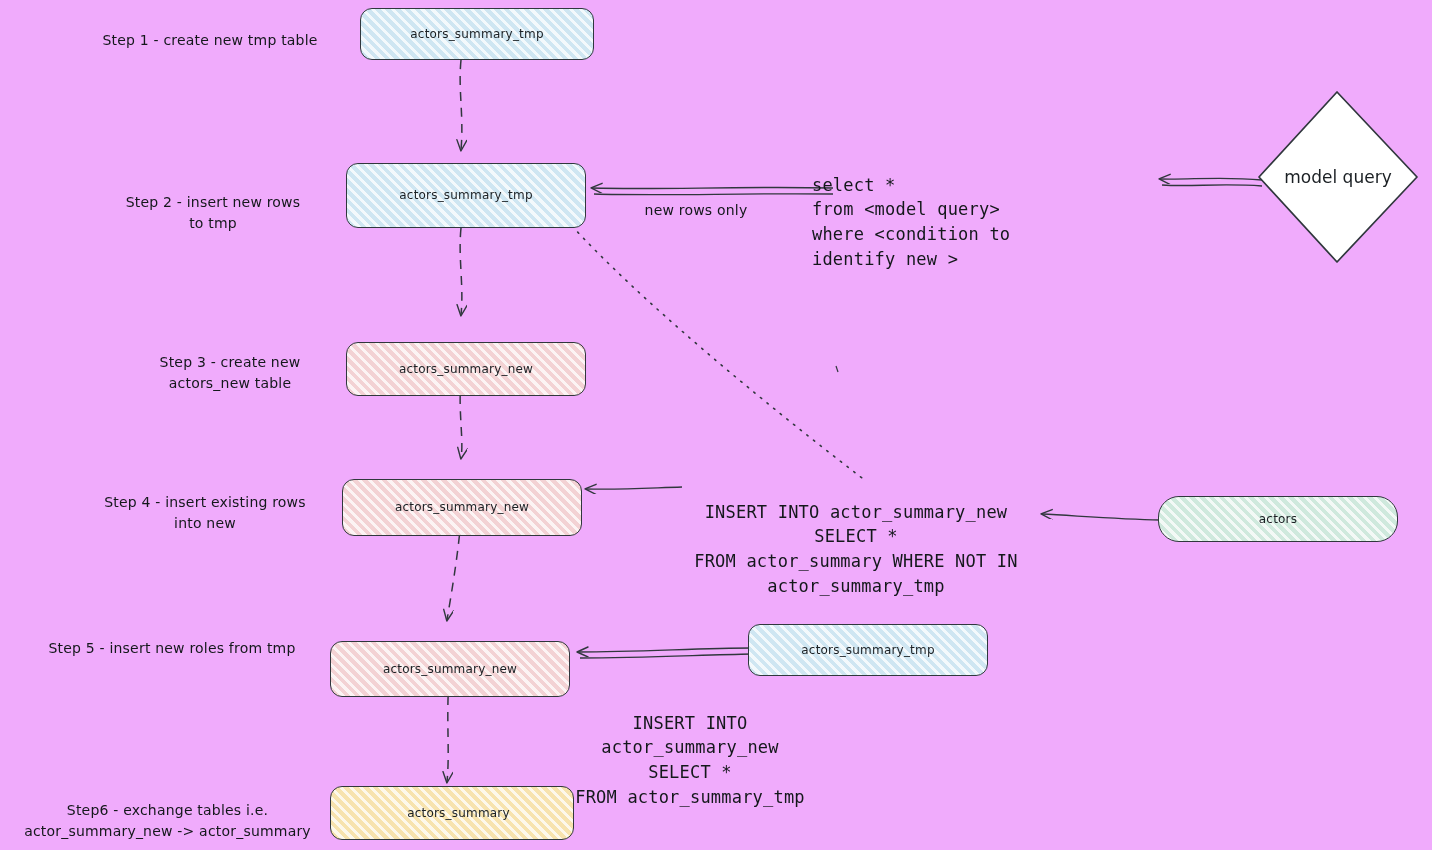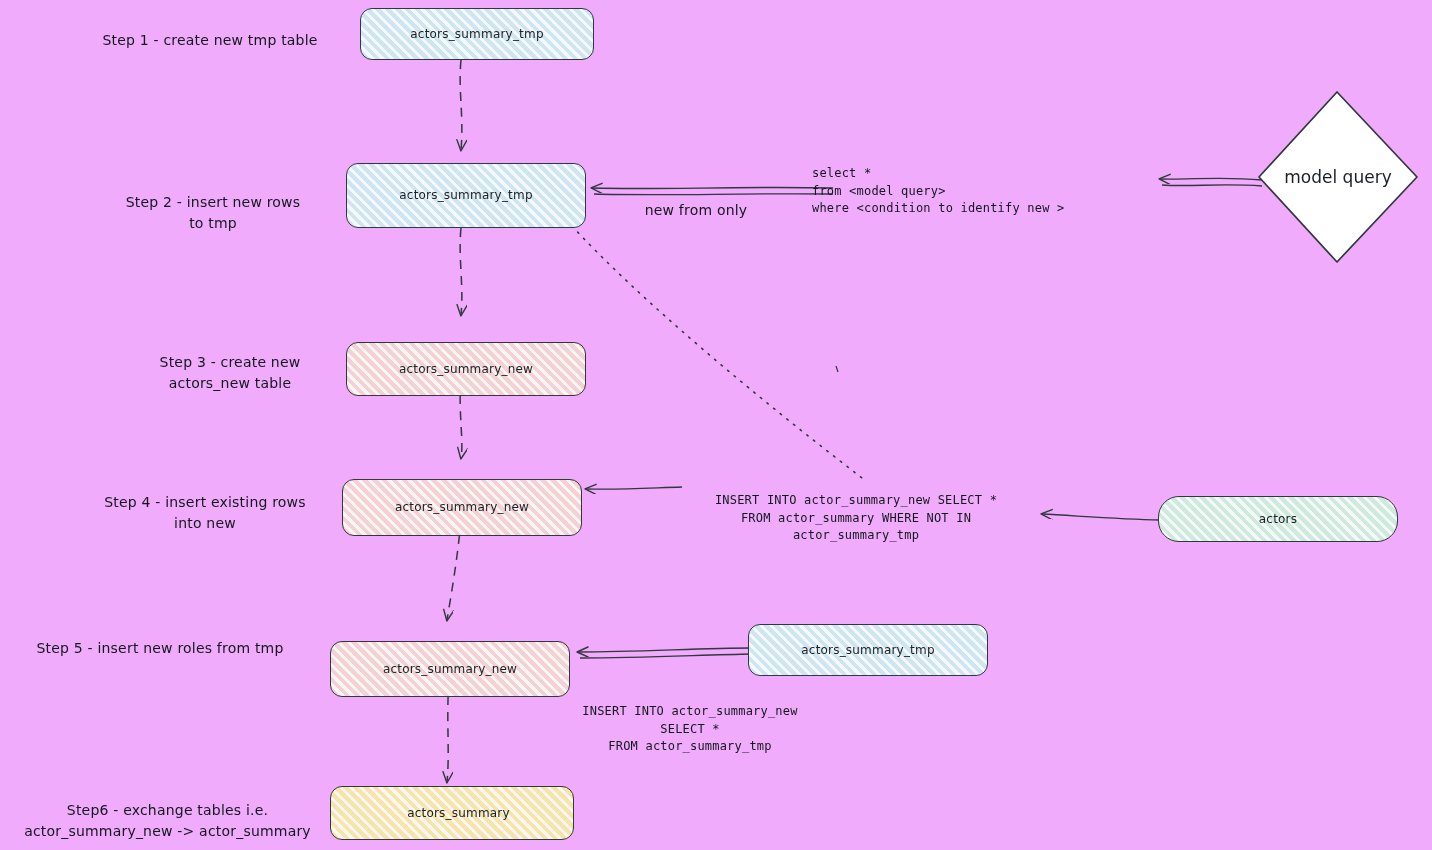--- a/index.html
+++ b/index.html
@@ -58,21 +58,21 @@
   .label {
     position: absolute;
     font-size: 14px;
     color: #14181b;
     line-height: 1.45;
     text-align: center;
     letter-spacing: 0.2px;
   }
   .label.mono {
     font-family: "DejaVu Sans Mono", monospace;
-    font-size: 12px;
+    font-size: 17px;
   }
   .diamond {
     position: absolute;
     display: flex;
     align-items: center;
     justify-content: center;
   }
   .diamond .dtext {
     position: relative;
     z-index: 2;
@@ -129,21 +129,21 @@
 to tmp</span>
   </div>
   <div class="label" style="left:110px; top:332px; width:240px; white-space:pre-line;">
     <span>Step 3 - create new
 actors_new table</span>
   </div>
   <div class="label" style="left:70px; top:472px; width:270px; white-space:pre-line;">
     <span>Step 4 - insert existing rows
 into new</span>
   </div>
-  <div class="label" style="left:10px; top:638px; width:300px;">
+  <div class="label" style="left:22px; top:638px; width:300px;">
     <span>Step 5 - insert new roles from tmp</span>
   </div>
   <div class="label" style="left:10px; top:780px; width:315px; white-space:pre-line;">
     <span>Step6 - exchange tables i.e.
 actor_summary_new -&gt; actor_summary</span>
   </div>
 
   <div class="node blue" style="left:360px; top:8px; width:234px; height:52px;">
     <span>actors_summary_tmp</span>
   </div>
@@ -180,21 +180,21 @@
     <span class="dtext">model query</span>
   </div>
 
   <div class="label mono" style="left:812px; top:148px; width:290px; white-space:pre-line; text-align:left;">
     <span>select *
 from &lt;model query&gt;
 where &lt;condition to identify new &gt;</span>
   </div>
 
   <div class="label" style="left:626px; top:200px; width:140px;">
-    <span>new from only</span>
+    <span>new rows only</span>
   </div>
 
   <div class="label mono" style="left:678px; top:475px; width:356px; white-space:pre-line;">
     <span>INSERT INTO actor_summary_new SELECT *
 FROM actor_summary WHERE NOT IN
 actor_summary_tmp</span>
   </div>
 
   <div class="label mono" style="left:540px; top:686px; width:300px; white-space:pre-line;">
     <span>INSERT INTO actor_summary_new

